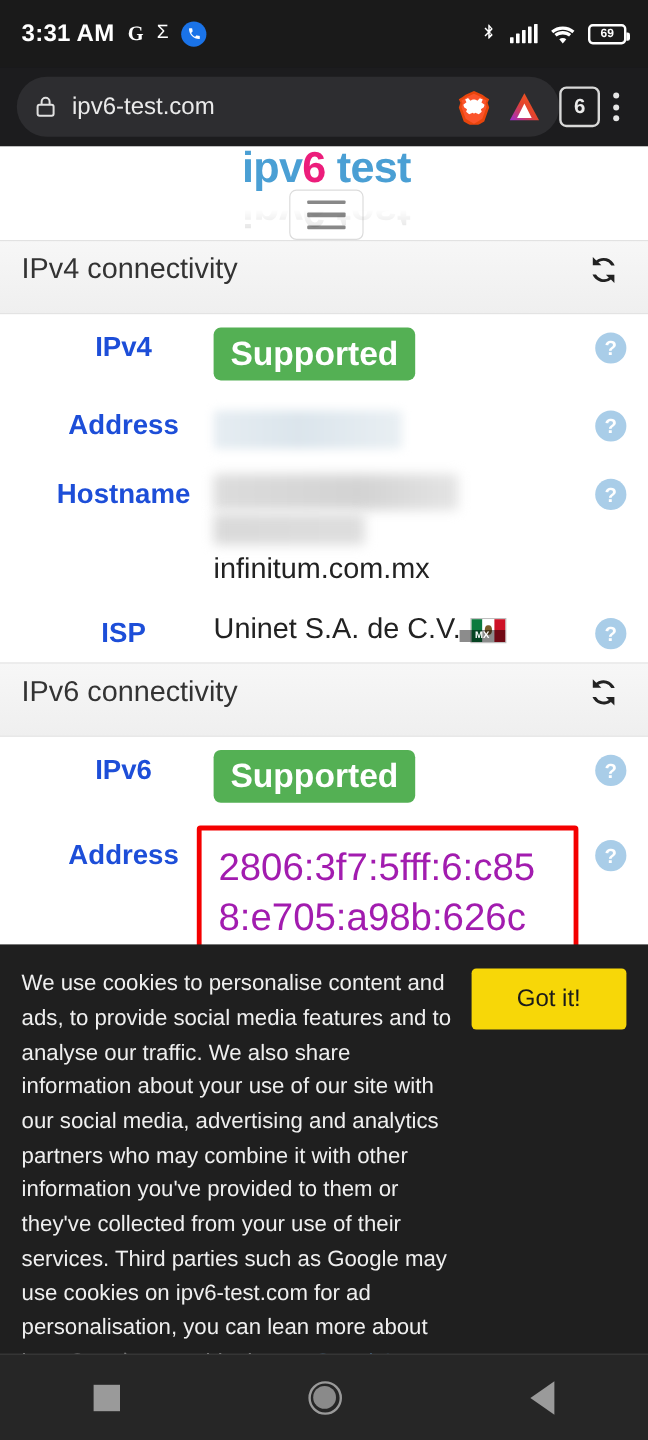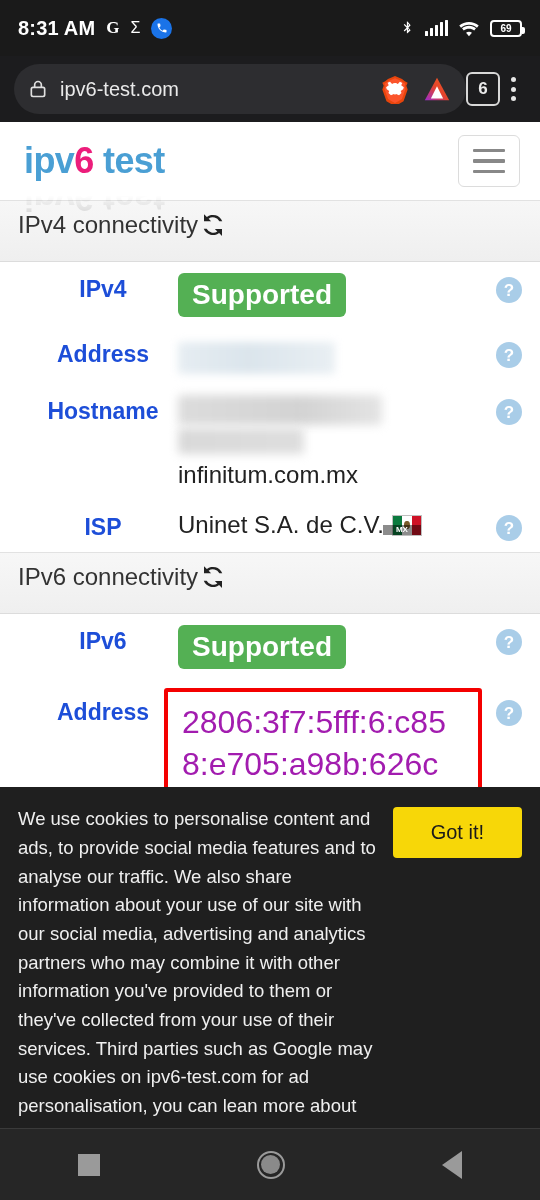--- a/index.html
+++ b/index.html
@@ -65,21 +65,21 @@
     color: #eaeaea; font-size: 17px; font-weight: 600; flex: none;
   }
   .kebab { width: 26px; display: flex; flex-direction: column; align-items: center; gap: 4.5px; flex: none; }
   .kebab i { width: 5px; height: 5px; background: #e6e6e6; border-radius: 50%; display: block; }
 
   
   .page { background: #fff; height: 1072px; overflow: hidden; position: relative; }
 
   .site-header {
     height: 78px; background: #fff; display: flex; align-items: center;
-    justify-content: space-between; padding: 0 20px 0 24px; position: relative;
+    justify-content: space-between; padding: 0 20px 0 24px; position: relative; flex-direction: column;
   }
   .logo-wrap { position: relative; }
   .logo { font-size: 36px; font-weight: 700; letter-spacing: -.6px; line-height: 1; }
   .logo .b { color: #4a9fd4; }
   .logo .p { color: #ec1d7b; }
   .logo-refl {
     position: absolute; left: 0; top: 100%; font-size: 36px; font-weight: 700;
     letter-spacing: -.6px; line-height: 1; transform: scaleY(-1);
     opacity: .13; pointer-events: none;
     -webkit-mask-image: linear-gradient(to top, transparent 45%, #000 105%);
@@ -88,21 +88,21 @@
   .hamburger {
     width: 62px; height: 52px; border: 1px solid #dcdcdc; border-radius: 6px;
     background: #fff; display: flex; flex-direction: column;
     align-items: center; justify-content: center; gap: 7px;
   }
   .hamburger i { width: 32px; height: 3.5px; background: #888; border-radius: 1px; display:block; }
 
   .section-head {
     height: 62px; background: linear-gradient(#f7f7f7, #efefef);
     border-top: 1px solid #e2e2e2; border-bottom: 1px solid #dcdcdc;
-    display: flex; align-items: center; justify-content: flex-start;
+    display: flex; align-items: center; justify-content: space-between;
     padding: 0 22px 12px 18px;
   }
   .section-title { font-size: 24px; color: #333; font-weight: 400; }
   .refresh-ic { width: 30px; height: 30px; }
 
   .rows { padding: 0 0 0 0; background: #fff; }
   .row {
     display: flex; align-items: flex-start; padding: 10px 18px 10px 28px;
     min-height: 52px;
   }
@@ -196,21 +196,21 @@
     border-bottom: 14px solid transparent; border-right: 20px solid #9a9a9a;
   }
 </style>
 </head>
 <body>
 
 <div id="screen">
 
   <div class="statusbar">
     <div class="sb-left">
-      <span class="sb-time">8:31 AM</span>
+      <span class="sb-time">3:31 AM</span>
       <span class="sb-g">G</span>
       <span class="sb-sigma">Σ</span>
       <span class="phone-ic">
         <svg width="12" height="12" viewBox="0 0 24 24" fill="#fff">
             <path d="M6.6 10.8c1.4 2.8 3.8 5.1 6.6 6.6l2.2-2.2c.3-.3.7-.4 1-.2 1.1.4 2.3.6 3.6.6.6 0 1 .4 1 1V20c0 .6-.4 1-1 1C10.6 21 3 13.4 3 4c0-.6.4-1 1-1h3.5c.6 0 1 .4 1 1 0 1.2.2 2.4.6 3.6.1.3 0 .7-.2 1l-2.3 2.2z"></path>
           </svg>
       </span>
     </div>
     <div class="sb-right">
       <span class="bt-ic">

